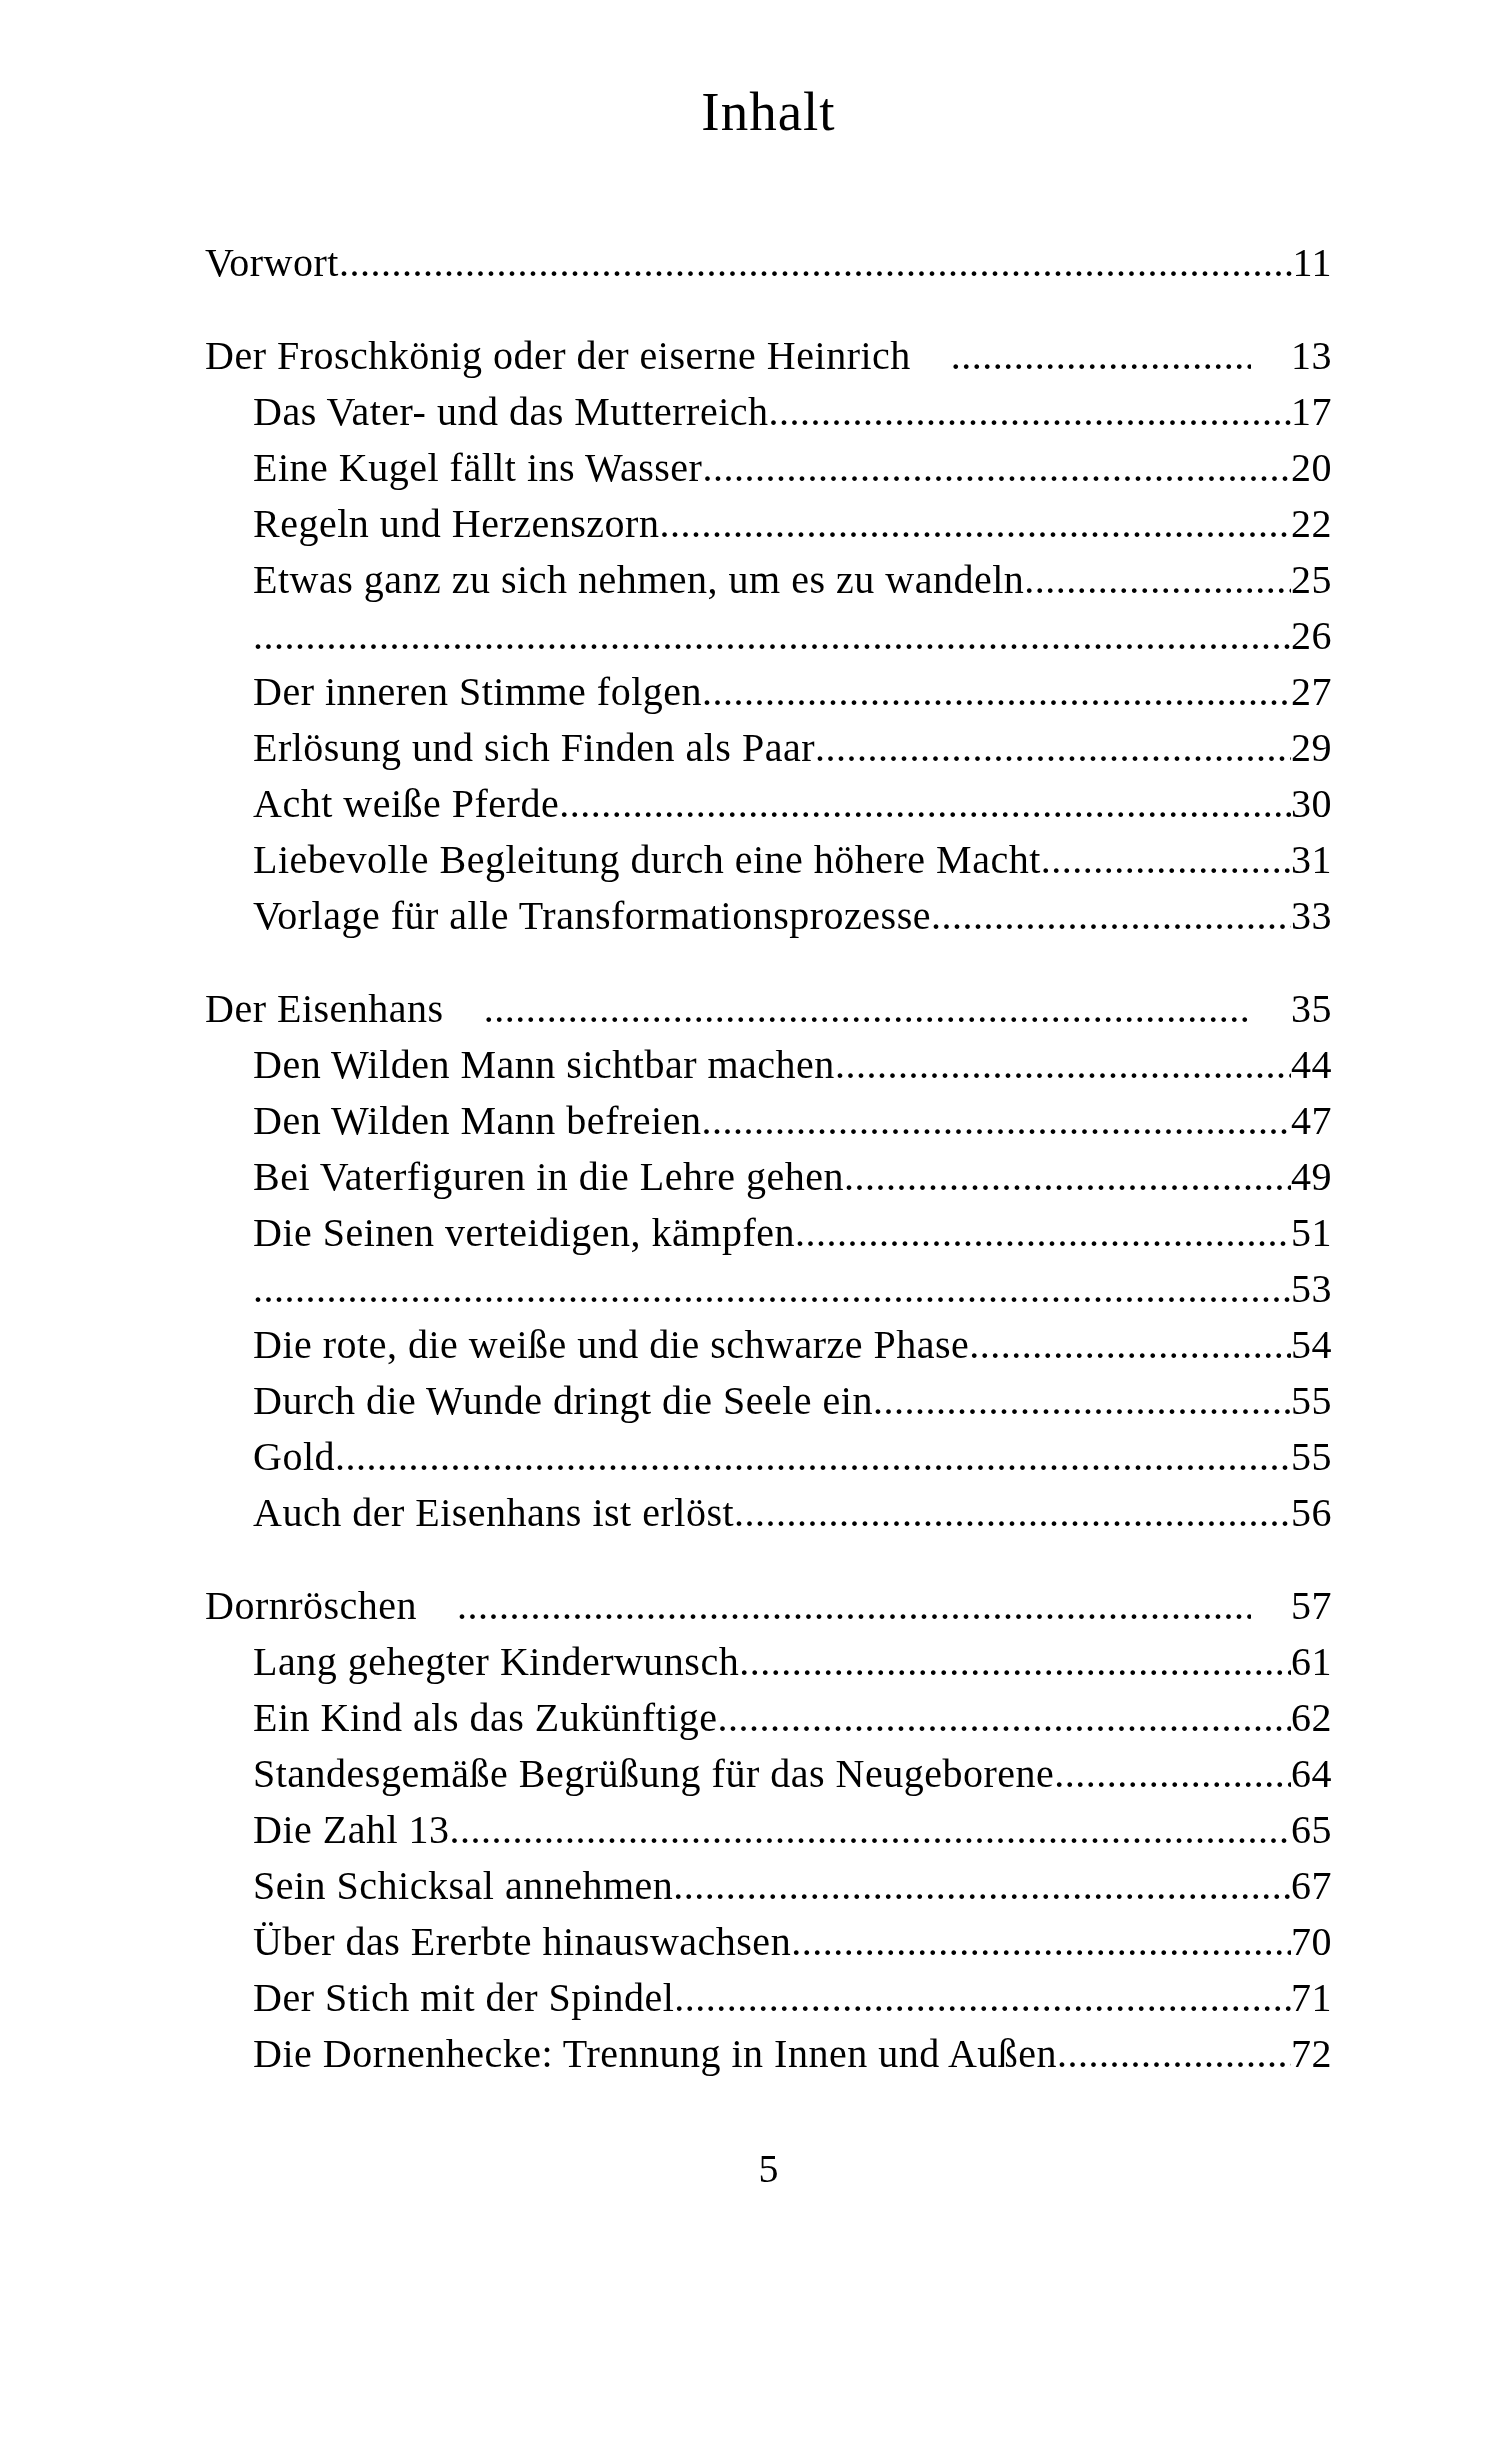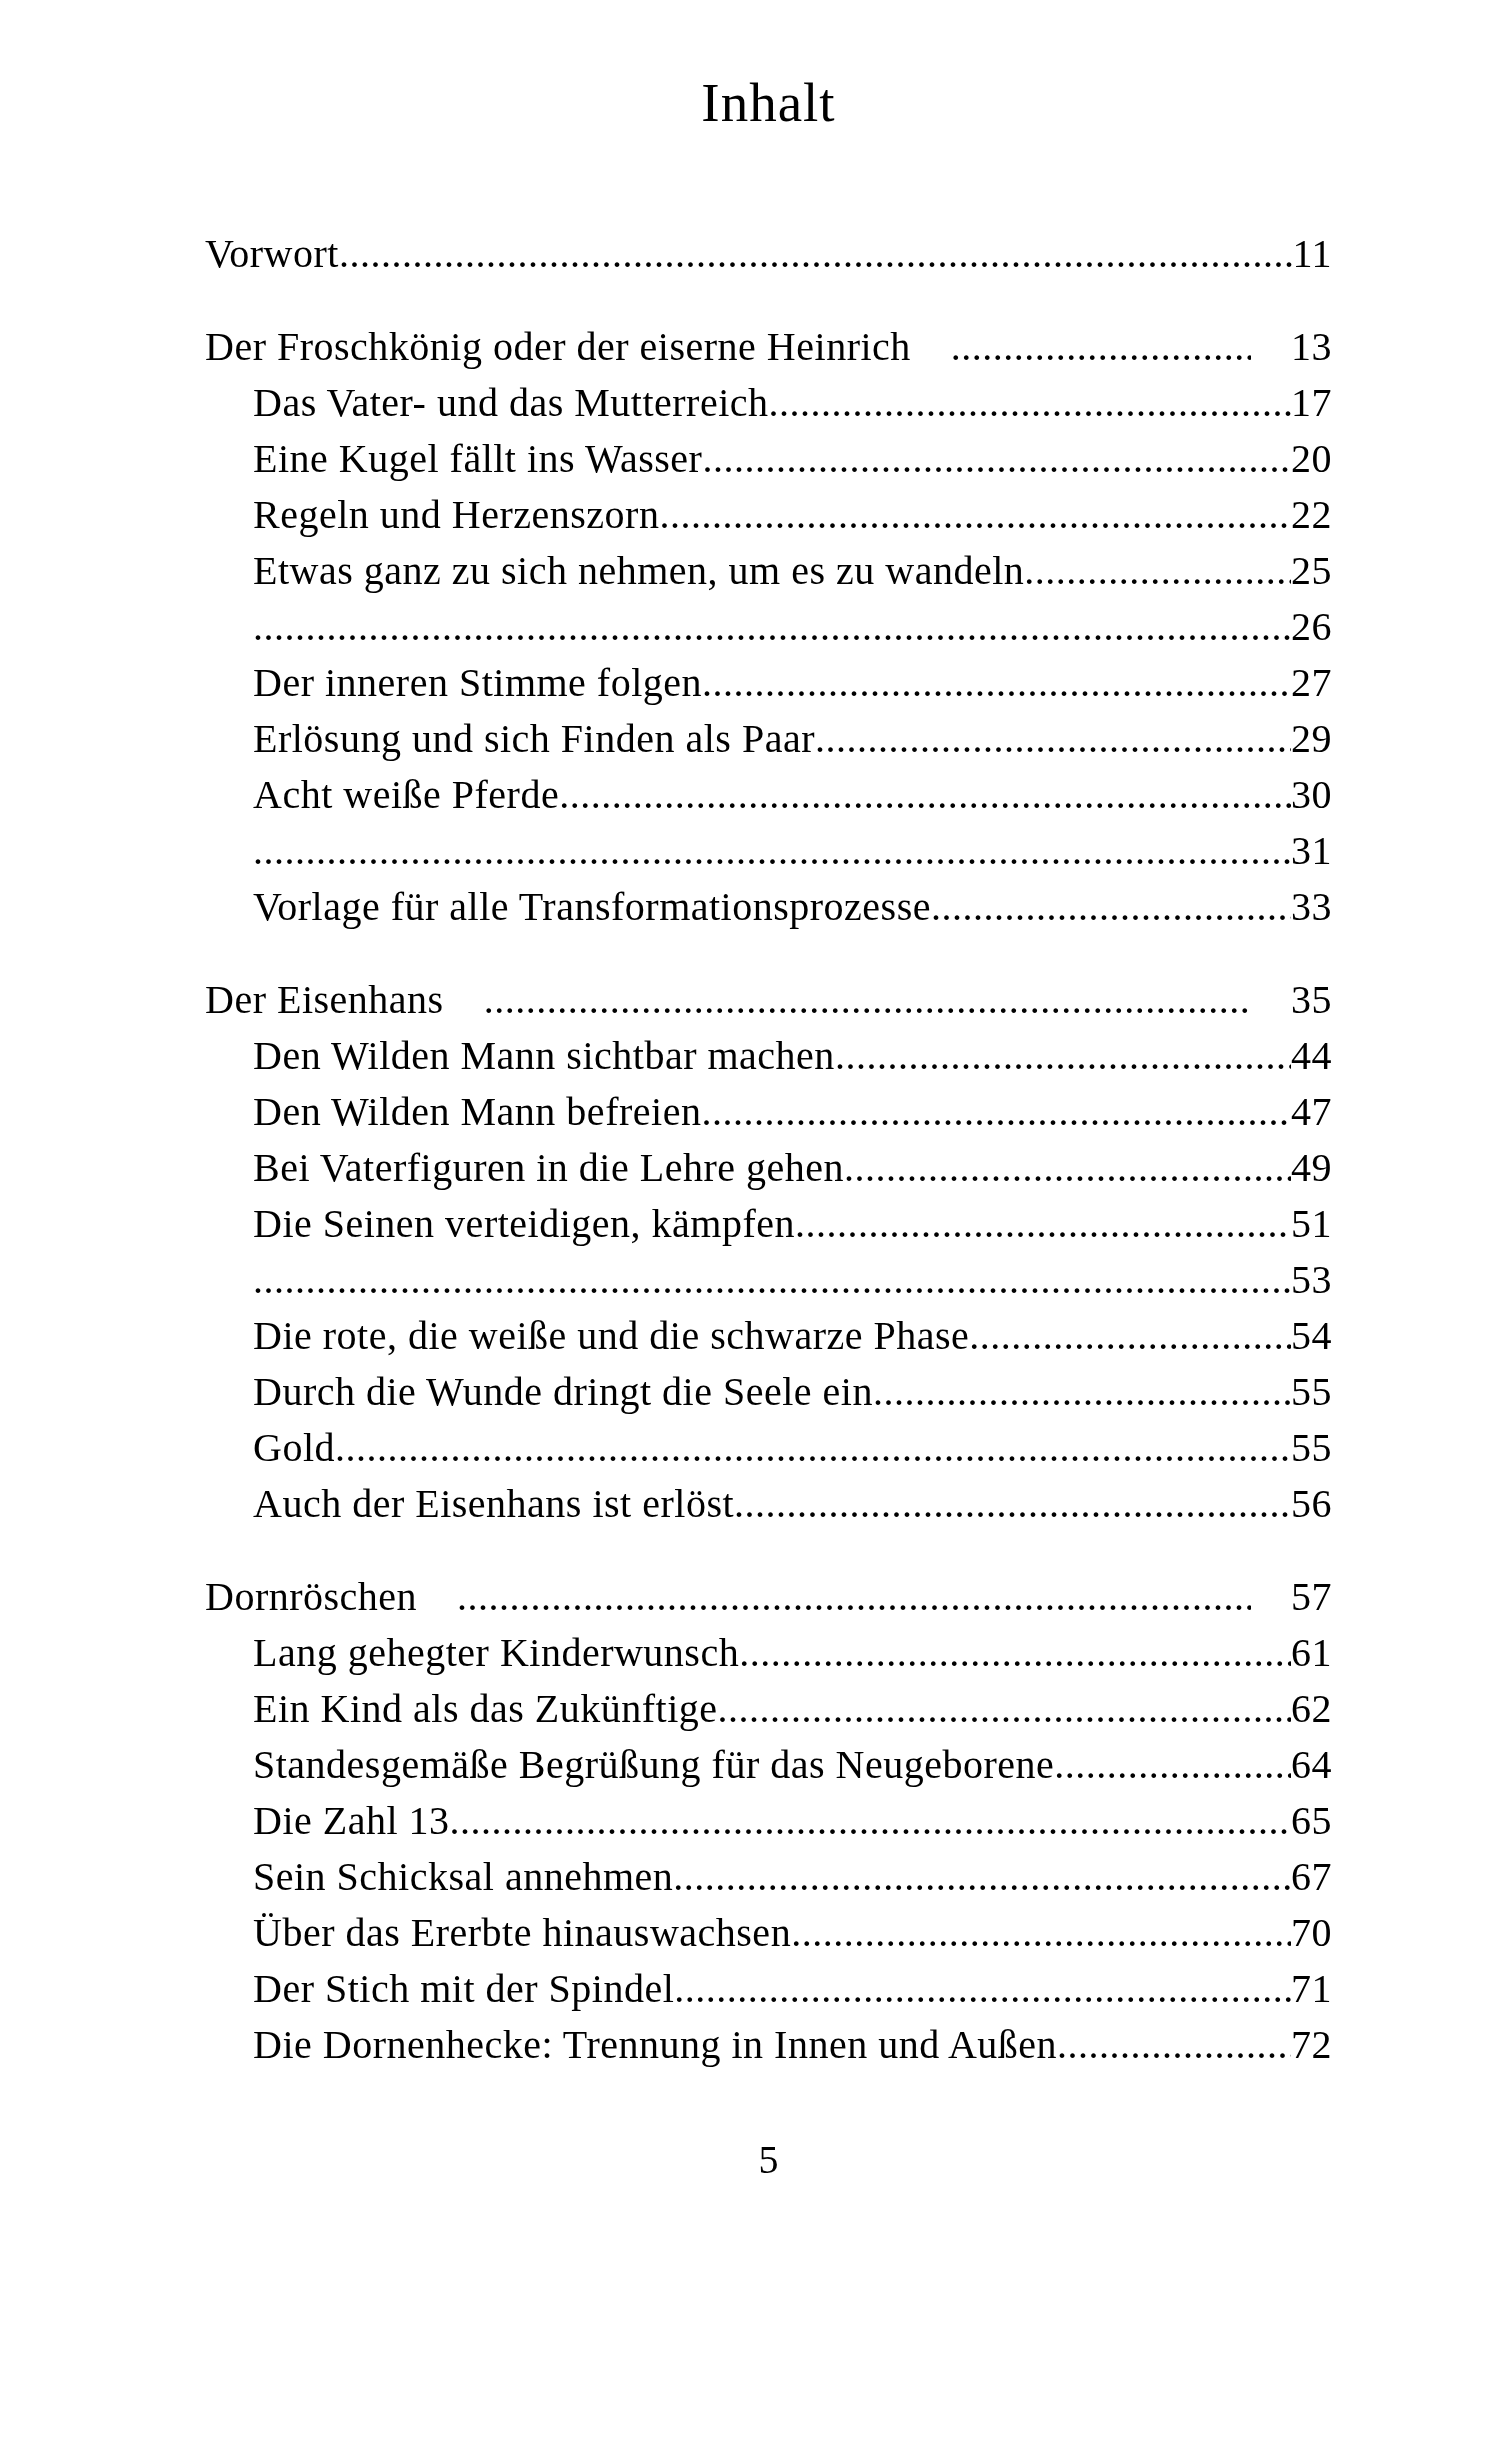--- a/index.html
+++ b/index.html
@@ -5,21 +5,21 @@
   html,body{margin:0;padding:0;background:#ffffff;}
   .page{
     position:relative;
     width:1509px;height:2438px;
     background:#ffffff;color:#000000;
     font-family:"Liberation Serif","DejaVu Serif",serif;
     overflow:hidden;
   }
   .content{margin-left:205px;width:1127px;}
   .title{
-    margin:3px;padding-top:72px;
+    margin:12px;padding-top:72px;
     font-size:55px;line-height:55px;font-weight:400;
     text-align:center;letter-spacing:1px;
   }
   .toc{margin-top:96px;}
   .row{
     display:flex;align-items:baseline;
     height:56px;line-height:56px;
     font-size:40px;letter-spacing:0.5px;
     white-space:nowrap;overflow:hidden;
   }
@@ -87,20 +87,21 @@
         <span class="lbl">Erlösung und sich Finden als Paar</span>
           <span class="dots">........................................................................................................................................................</span>
           <span class="pg">29</span>
       </div>
       <div class="row l1">
         <span class="lbl">Acht weiße Pferde</span>
           <span class="dots">........................................................................................................................................................</span>
           <span class="pg">30</span>
       </div>
       <div class="row l1">
+        <span class="lbl">Liebevolle Begleitung durch eine höhere Macht</span>
           <span class="dots">........................................................................................................................................................</span>
           <span class="pg">31</span>
       </div>
       <div class="row l1">
         <span class="lbl">Vorlage für alle Transformationsprozesse</span>
           <span class="dots">........................................................................................................................................................</span>
           <span class="pg">33</span>
       </div>
 
       <div class="row l0 sect">

